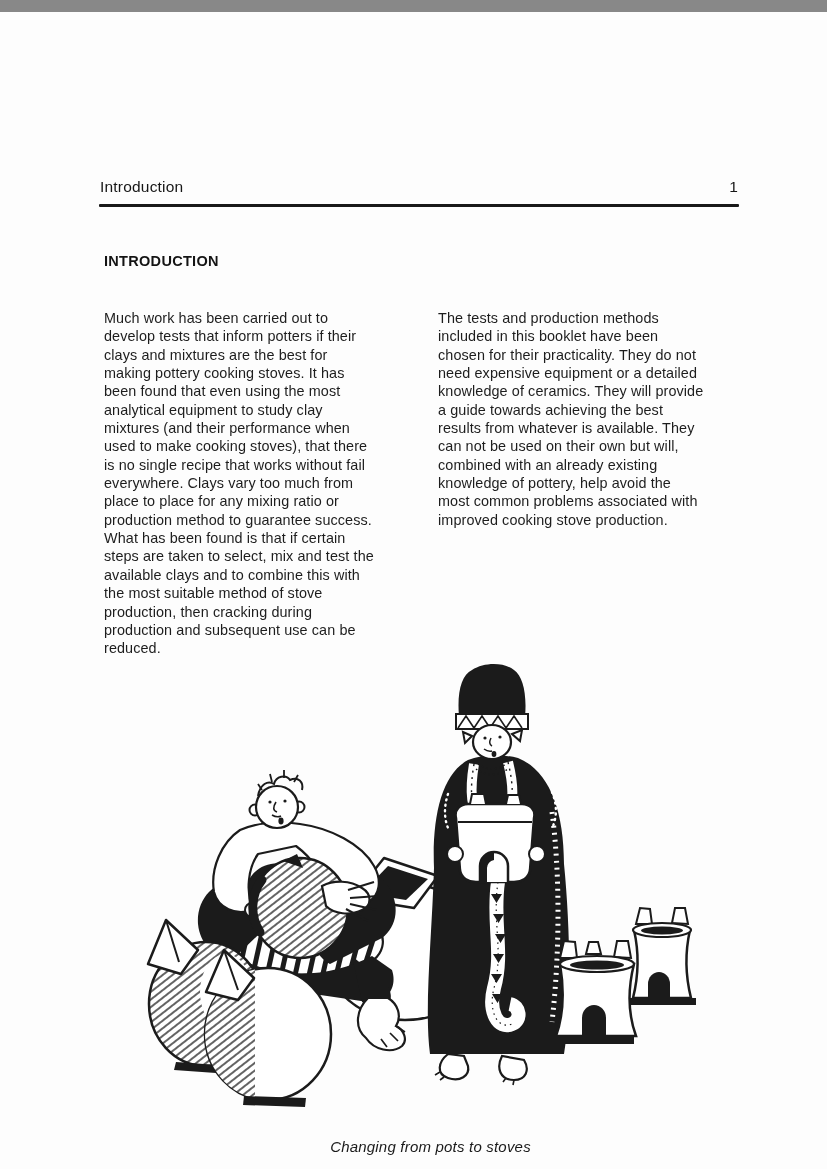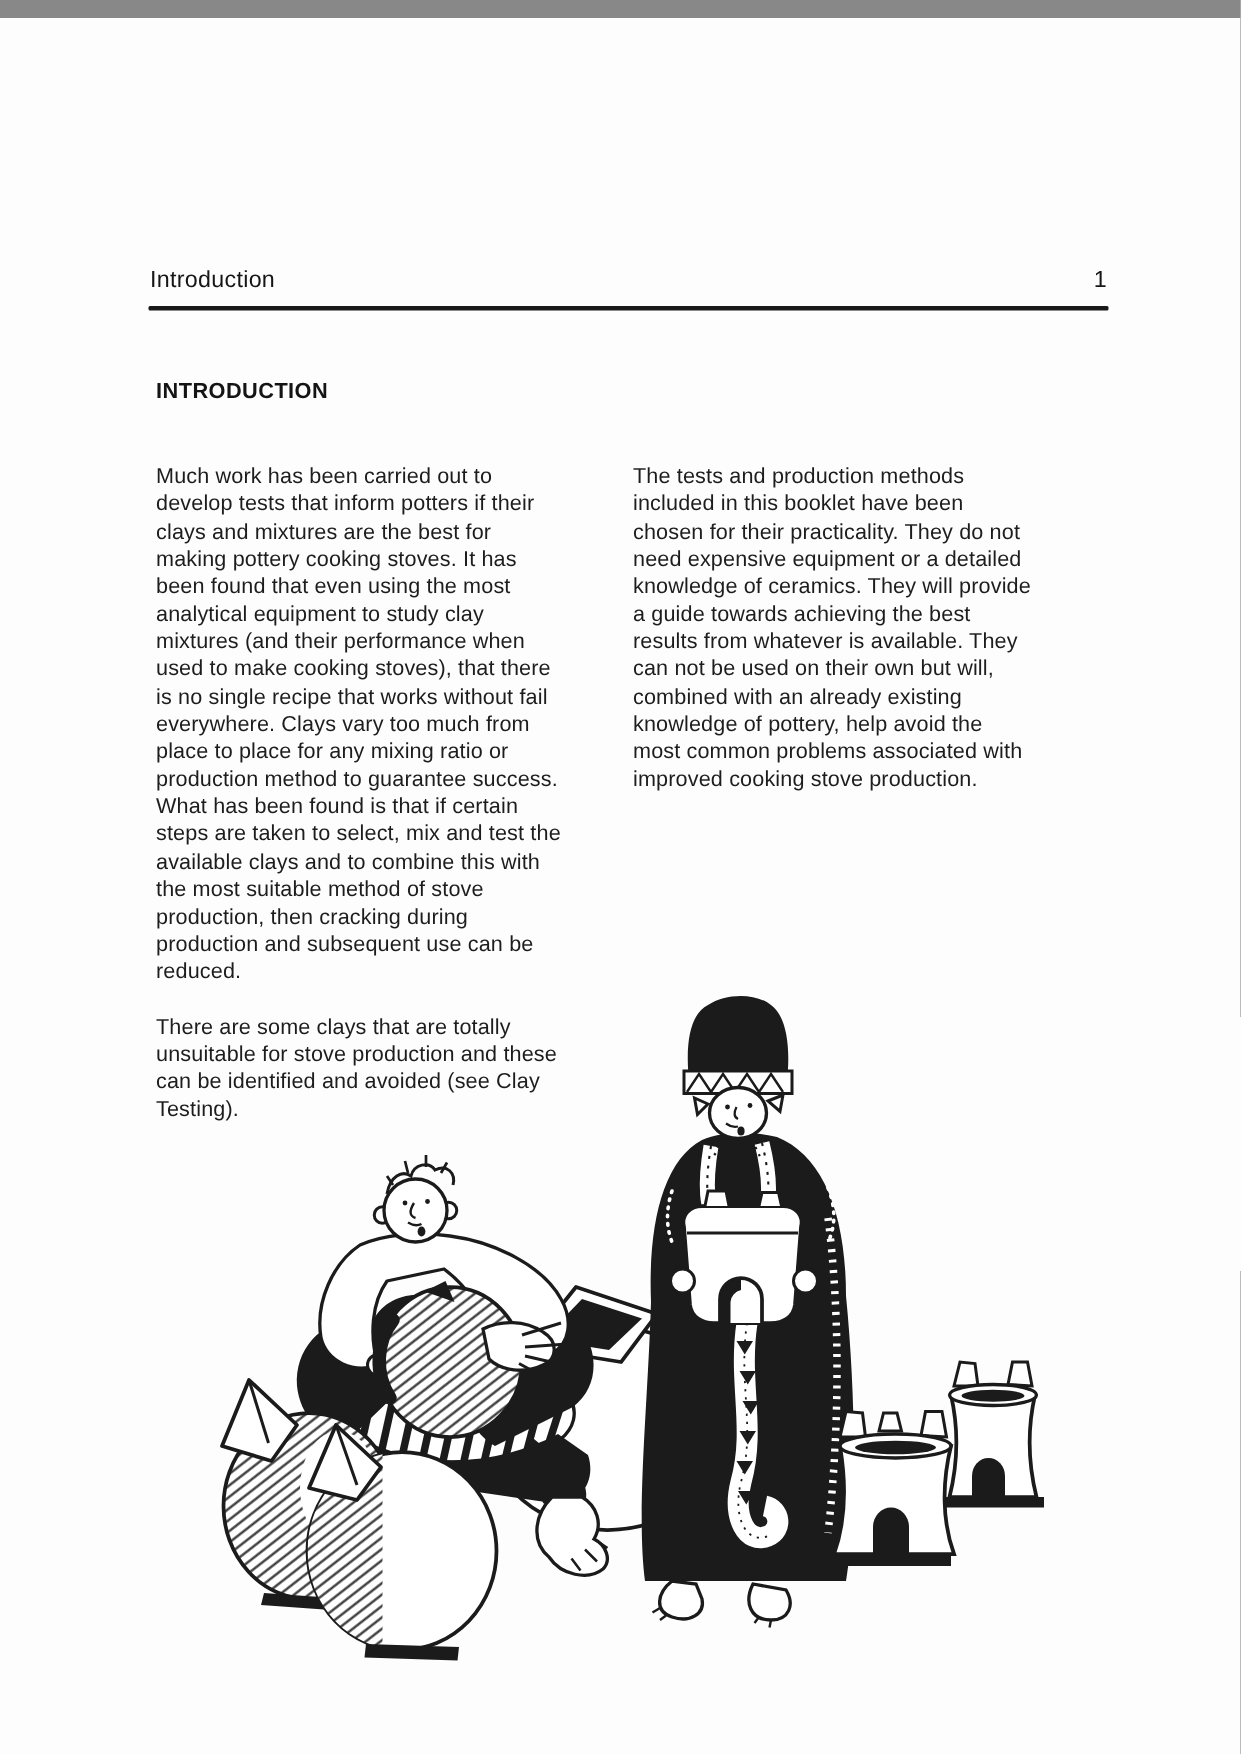--- a/index.html
+++ b/index.html
@@ -17,21 +17,21 @@
   .header-rule{
     position:absolute;left:99px;top:192px;width:640px;height:3px;
     background:#191919;border-radius:1px;
   }
   .section-heading{
     position:absolute;left:104px;top:241px;
     font-size:14.5px;font-weight:bold;letter-spacing:.3px;color:#141414;
   }
   .text-columns{
     position:absolute;left:104px;top:297px;width:652px;
-    display:flex;
+    display:flex;gap:16px;
   }
   .col{width:318px;}
   .col p{
     margin:0 0 18px 0;
     font-size:14.4px;line-height:18.35px;letter-spacing:.1px;
     white-space:pre-line;color:#1d1d1d;
   }
   .figure{position:absolute;left:0;top:640px;width:827px;height:460px;}
   .caption{
     position:absolute;left:0;top:1126px;width:827px;
@@ -67,24 +67,20 @@
 everywhere. Clays vary too much from
 place to place for any mixing ratio or
 production method to guarantee success.
 What has been found is that if certain
 steps are taken to select, mix and test the
 available clays and to combine this with
 the most suitable method of stove
 production, then cracking during
 production and subsequent use can be
 reduced.</p>
-      <p>There are some clays that are totally
-unsuitable for stove production and these
-can be identified and avoided (see Clay
-Testing).</p>
     </div>
     <div class="col">
       <p>The tests and production methods
 included in this booklet have been
 chosen for their practicality. They do not
 need expensive equipment or a detailed
 knowledge of ceramics. They will provide
 a guide towards achieving the best
 results from whatever is available. They
 can not be used on their own but will,
@@ -227,14 +223,15 @@
         <path d="M614,945 l3,-16 l11,0 l3,17 Z" fill="#ffffff" stroke="#1b1b1b" stroke-width="2"></path>
         <path d="M586,942 l3,-12 l9,0 l3,12 Z" fill="#ffffff" stroke="#1b1b1b" stroke-width="2"></path>
         <ellipse cx="597" cy="952" rx="37" ry="8" fill="#ffffff" stroke="#1b1b1b" stroke-width="2.2"></ellipse>
         <ellipse cx="597" cy="953" rx="27" ry="4.5" fill="#1b1b1b"></ellipse>
         <path d="M582,1024 L582,1006 A12,13 0 0 1 606,1006 L606,1024 Z" fill="#1b1b1b"></path>
         <path d="M550,1024 h84 v8 h-84 Z" fill="#1b1b1b"></path>
       </g>
     </svg>
   </div>
 
+  <div class="caption">Changing from pots to stoves</div>
 
 </div>
 
 </body></html>

